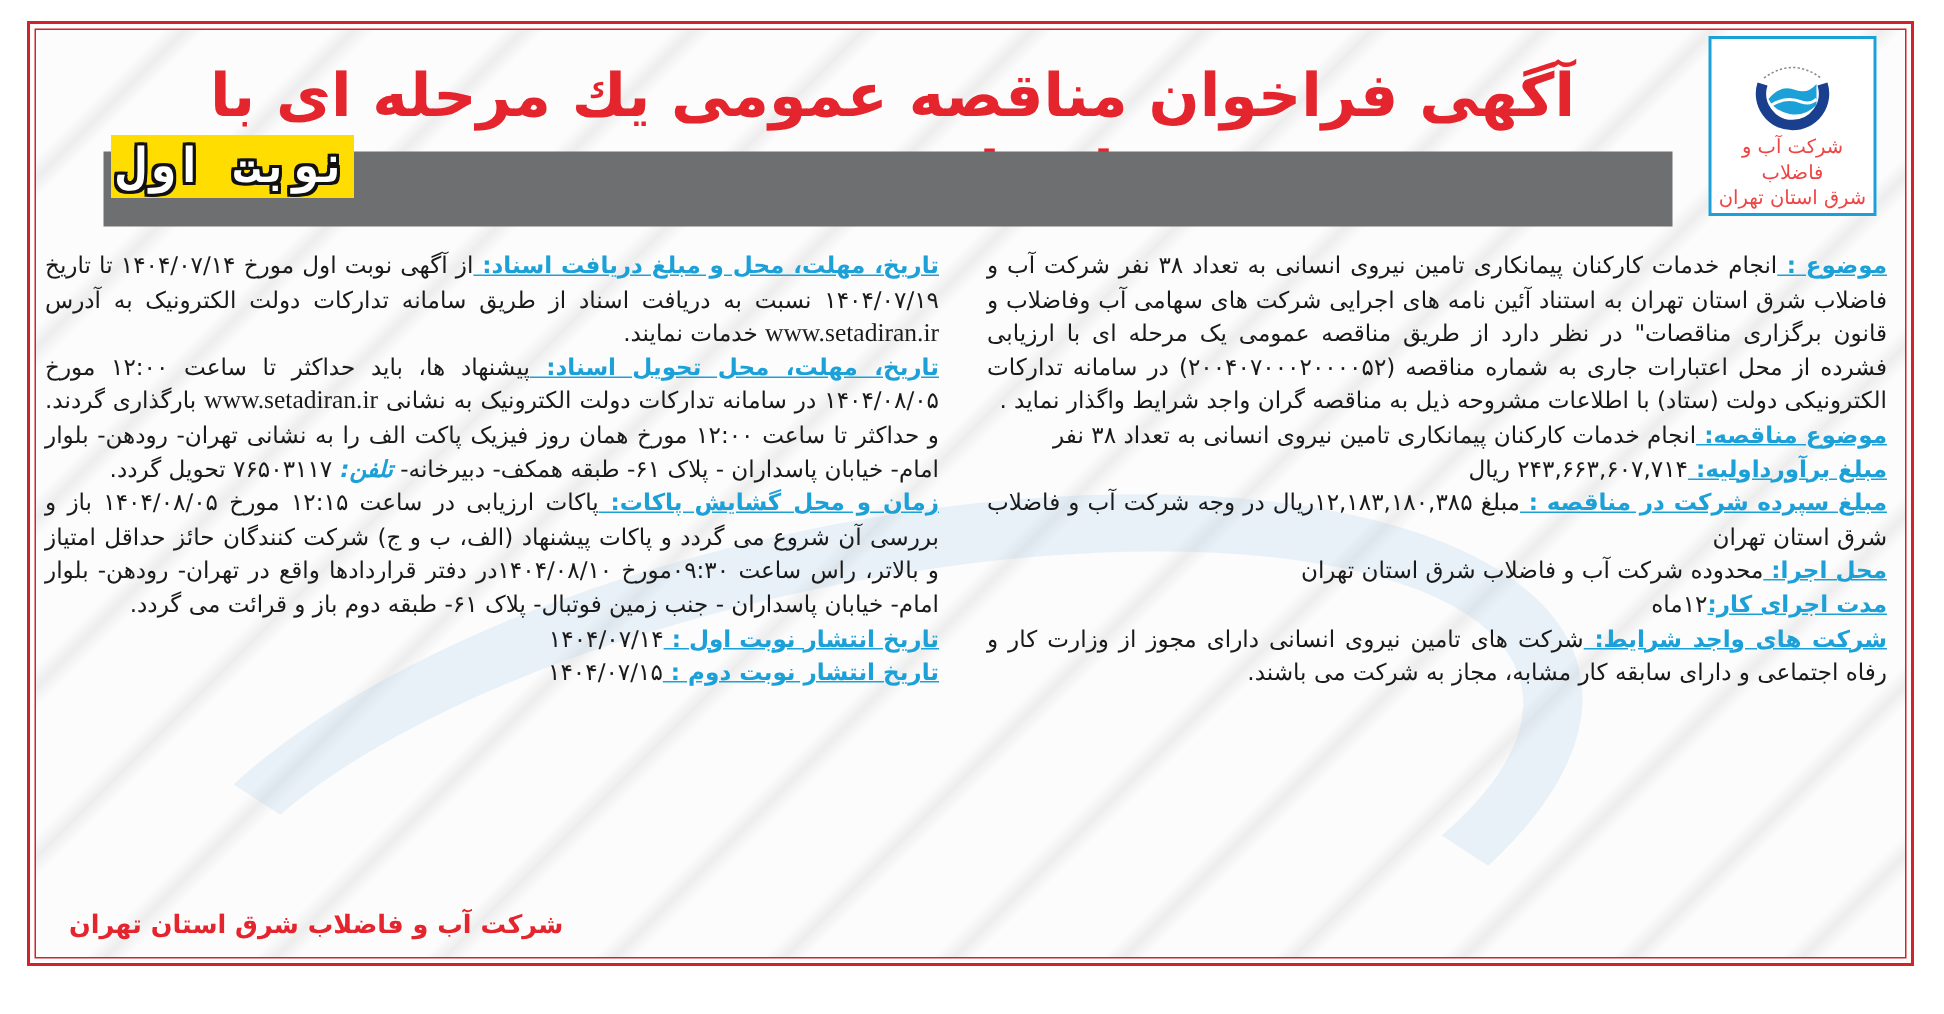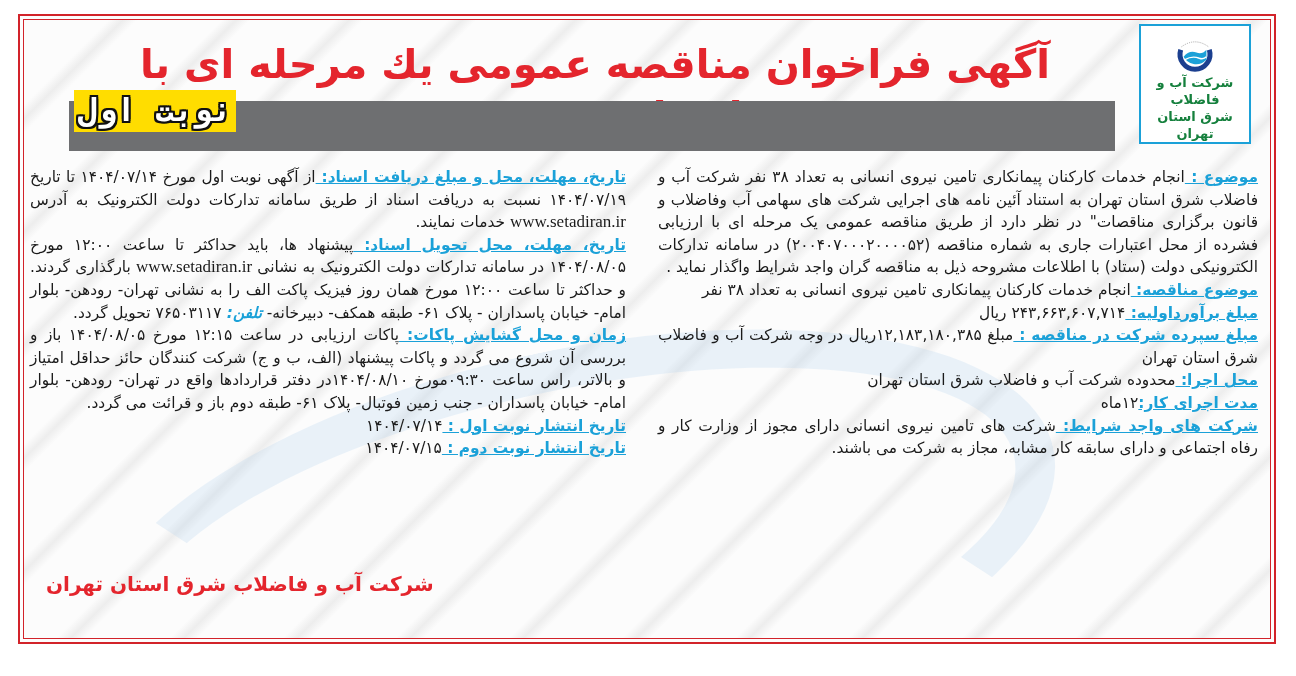--- a/index.html
+++ b/index.html
@@ -49,33 +49,33 @@
     .badge span {
       font-size: 32px; font-weight: bold; color: #ffffff; direction: rtl;
       text-shadow: -2px -2px 0 #111, 2px -2px 0 #111, -2px 2px 0 #111, 2px 2px 0 #111, 0 2px 0 #111, 2px 0 0 #111, 0 -2px 0 #111, -2px 0 0 #111;
     }
     .logo-box {
       position: absolute; right: 19px; top: 4px; width: 112px; height: 120px;
       border: 2px solid #1ba1d8; background: #fff; box-sizing: border-box;
       display: flex; flex-direction: column; align-items: center;
     }
     .logo-box svg { margin-top: 8px; }
-    .logo-box .lt { font-size: 13px; color: #15803d; direction: rtl; line-height: 17px; text-align: center; font-weight: bold; }
+    .logo-box .lt { font-size: 13px; color: #ef4444; direction: rtl; line-height: 17px; text-align: center; }
     .col {
       position: absolute; top: 146px; direction: rtl; text-align: justify; color: #1a1a1a;
       font-size: 15.4px; line-height: 22.6px;
     }
     .col-right { right: 12px; width: 600px; }
     .col-left { right: 644px; width: 596px; }
     .lbl { color: #1ba1d8; font-weight: bold; text-decoration: underline; }
     .phone-lbl { color: #1ba1d8; font-weight: bold; font-style: italic; }
     .p { margin: 0; }
     .ltr { direction: ltr; unicode-bidi: embed; font-family: "Liberation Serif", serif; font-size: 17px; }
     .footer-company {
-      position: absolute; left: 22px; top: 552px; color: #e4252d; font-size: 20px; font-weight: bold; direction: rtl;
+      position: absolute; left: 22px; top: 587px; color: #e4252d; font-size: 17px; font-weight: bold; direction: rtl;
     }
   </style>
 </head>
 <body>
 
 <div class="frame-outer">
   <div class="frame-inner">
 
     <div class="wm-wave"></div>
 

